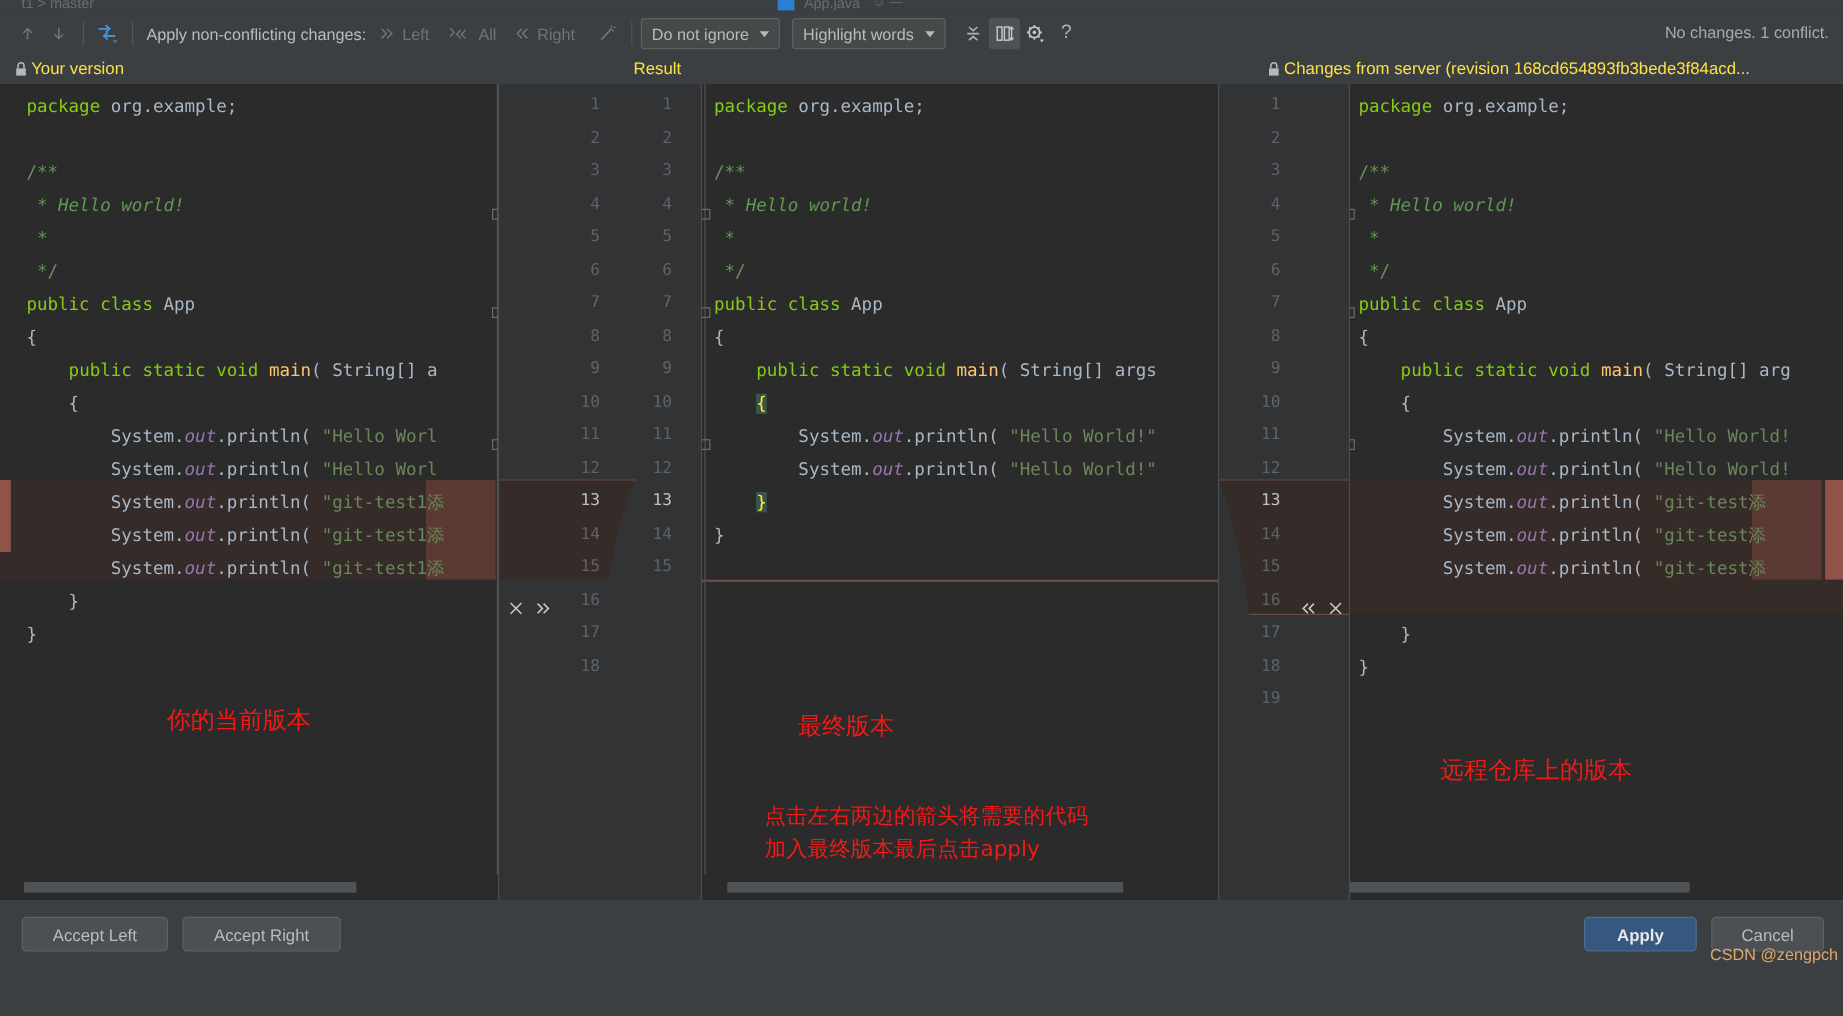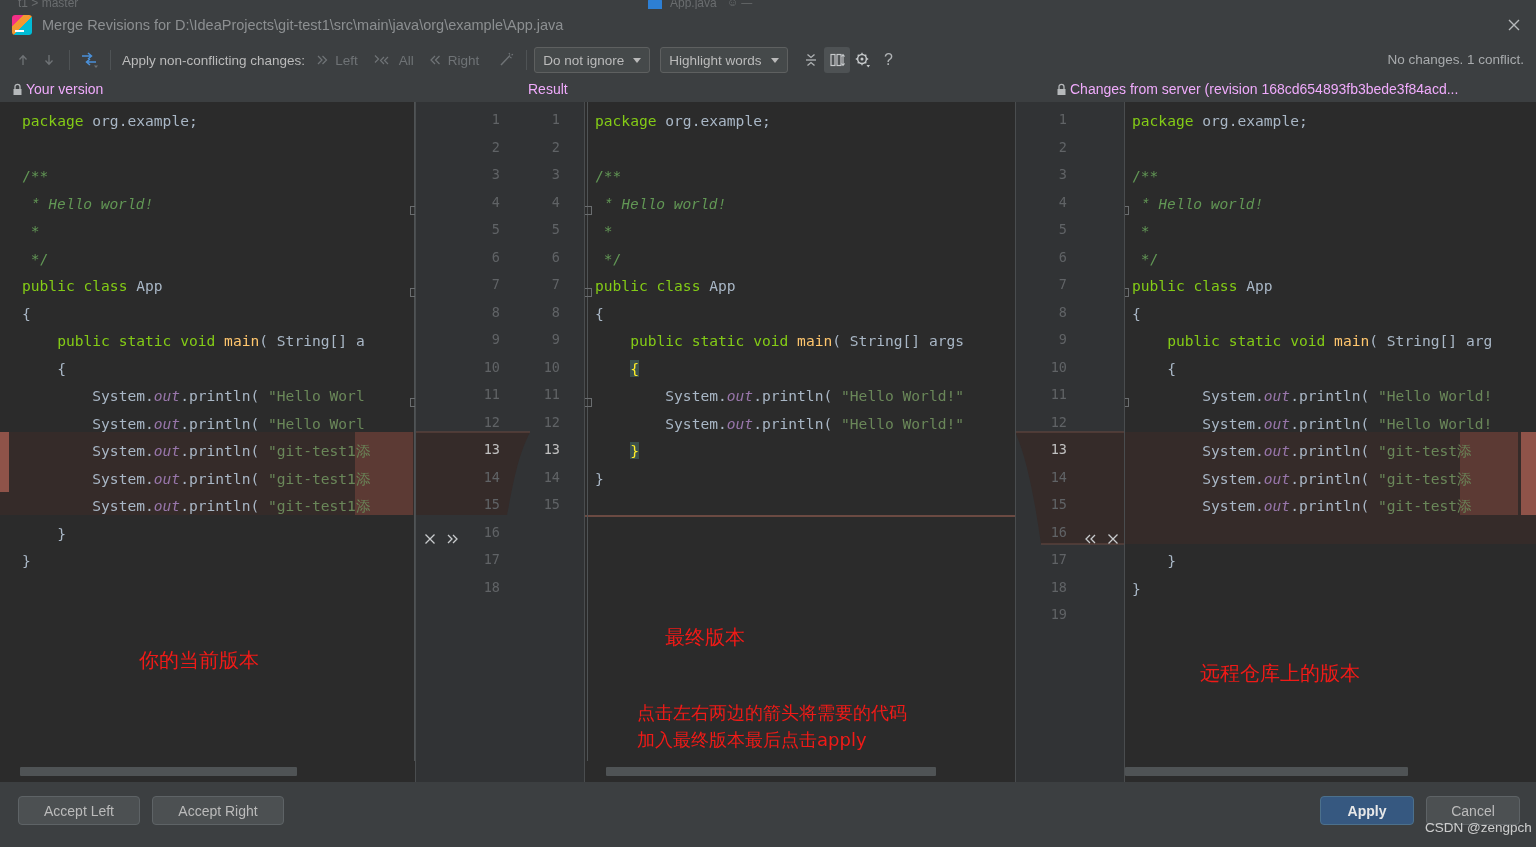--- a/index.html
+++ b/index.html
@@ -140,21 +140,21 @@
   .status-right {
     position: absolute; right: 12px; top: 11px;
     color: #a8abad; font-size: 13.5px; white-space: nowrap;
   }
 
   
   .pane-headers {
     position: relative;
     height: 23px;
     background: #3c3f41;
-    color: #f0abfc;
+    color: #fde047;
     font-size: 14px;
   }
   .ph {
     position: absolute; top: 2px;
     display: flex; align-items: center; gap: 4px;
     white-space: nowrap;
   }
   .lock {
     width: 10px; height: 12px; position: relative; display:inline-block;
   }
@@ -184,21 +184,21 @@
     position: absolute; left: 0; top: 0;
     font-family: "DejaVu Sans Mono", "Liberation Mono", monospace;
     font-size: 14.6px;
     line-height: 27.5px;
     white-space: pre;
     color: #a9b7c6;
   }
   .ln { position: absolute; height: 27.5px; white-space: pre; left: 0; }
 
   .kw   { color: #84cc16; }
-  .cmt  { color: #629755; font-style: italic; font-family: Liberation Mono, monospace; }
+  .cmt  { color: #629755; font-style: italic; }
   .cmt2 { color: #629755; }
   .str  { color: #6a8759; }
   .fld  { color: #9876aa; font-style: italic; }
   .pln  { color: #a9b7c6; }
   .mth  { color: #ffc66d; }
   .brace-hl { background: #3b514d; color: #ffef28; }
 
   
   .lnum {
     position: absolute;
@@ -278,21 +278,21 @@
     white-space: nowrap;
   }
   .btn.primary {
     background: #365880;
     border: 1px solid #4c708c;
     color: #e8e8e8;
     font-weight: bold;
   }
   .watermark {
     position: absolute;
-    color: #e5e5e5;
+    color: #fdba74;
     font-size: 13.5px;
     opacity: .85;
     white-space: nowrap;
   }
   .bottom-ghost {
     position: absolute; left: 0; bottom: 0; width: 1536px; height: 10px;
     background: #3c3f41; overflow: hidden;
   }
 </style>
 </head>
@@ -302,32 +302,20 @@
 
   <div class="bg-strip">
     <span class="ghost" style="left:18px;">t1 &gt; master</span>
     <span class="ghost-icon" style="left:648px;"></span>
     <span class="ghost" style="left:670px;">App.java</span>
     <span class="ghost" style="left:727px; font-size:11px;">☺&nbsp;—</span>
   </div>
 
   <div class="dialog">
 
-    <div class="titlebar">
-      <div class="title-logo">
-        <div class="sq"></div>
-        <div class="bar"></div>
-      </div>
-      <div class="title-text">Merge Revisions for D:\IdeaProjects\git-test1\src\main\java\org\example\App.java</div>
-      <div class="title-close">
-        <svg width="16" height="16" viewBox="0 0 16 16">
-          <path d="M3 3 L13 13 M13 3 L3 13" stroke="#b6b9bb" stroke-width="1.4" fill="none"></path>
-        </svg>
-      </div>
-    </div>
 
     <div class="toolbar">
 
       <div class="tb-icon">
         <svg width="16" height="16" viewBox="0 0 16 16">
           <path d="M8 13 L8 4 M4.5 7.5 L8 3.8 L11.5 7.5" stroke="#6f7376" stroke-width="1.3" fill="none"></path>
         </svg>
       </div>
       <div class="tb-icon">
         <svg width="16" height="16" viewBox="0 0 16 16">
@@ -460,21 +448,21 @@
         <div class="conflict-bar" style="left:0; top:330px; height:60px;"></div>
 
         <div class="inline-hl" style="position:absolute; left:355px; top:330px; width:58px; height:83px;"></div>
         <div class="code" id="left-code" style="left:22px; top:1px;"><div class="ln" style="top: 4px;"><span class="kw">package</span><span class="pln"> org.example;</span></div><div class="ln" style="top: 31.5px;">&nbsp;</div><div class="ln" style="top: 59px;"><span class="cmt2">/**</span></div><div class="ln" style="top: 86.5px;"><span class="cmt"> * Hello world!</span></div><div class="ln" style="top: 114px;"><span class="cmt2"> *</span></div><div class="ln" style="top: 141.5px;"><span class="cmt2"> */</span></div><div class="ln" style="top: 169px;"><span class="kw">public class</span><span class="pln"> App</span></div><div class="ln" style="top: 196.5px;"><span class="pln">{</span></div><div class="ln" style="top: 224px;"><span class="pln">    </span><span class="kw">public static void</span><span class="pln"> </span><span class="mth">main</span><span class="pln">( String[] a</span></div><div class="ln" style="top: 251.5px;"><span class="pln">    {</span></div><div class="ln" style="top: 279px;"><span class="pln">        System.</span><span class="fld">out</span><span class="pln">.println( </span><span class="str">"Hello Worl</span></div><div class="ln" style="top: 306.5px;"><span class="pln">        System.</span><span class="fld">out</span><span class="pln">.println( </span><span class="str">"Hello Worl</span></div><div class="ln" style="top: 334px;"><span class="pln">        System.</span><span class="fld">out</span><span class="pln">.println( </span><span class="str">"git-test1添</span></div><div class="ln" style="top: 361.5px;"><span class="pln">        System.</span><span class="fld">out</span><span class="pln">.println( </span><span class="str">"git-test1添</span></div><div class="ln" style="top: 389px;"><span class="pln">        System.</span><span class="fld">out</span><span class="pln">.println( </span><span class="str">"git-test1添</span></div><div class="ln" style="top: 416.5px;"><span class="pln">    }</span></div><div class="ln" style="top: 444px;"><span class="pln">}</span></div></div>
 
         <div class="foldline" style="left:414px; top:0; height:680px;"></div>
         <div class="fold" style="left:410px; top:104px;"></div>
         <div class="fold" style="left:410px; top:186px;"></div>
         <div class="fold" style="left:410px; top:296px;"></div>
 
-        <div class="note" style="left:139px; top:545px;">你的当前版本</div>
+        <div class="note" style="left:139px; top:517px;">你的当前版本</div>
 
         <div class="hscroll-track" style="left:0; width:415px;">
           <div class="hscroll-thumb" style="left:20px; width:277px;"></div>
         </div>
       </div>
 
       <div class="pane gutter-left">
 
         <svg width="170" height="680" style="position:absolute; left:0; top:0;">
           <path d="M0 330 L115 330 C 103 355, 100 372, 92 413 L0 413 Z" fill="#352b29"></path>

